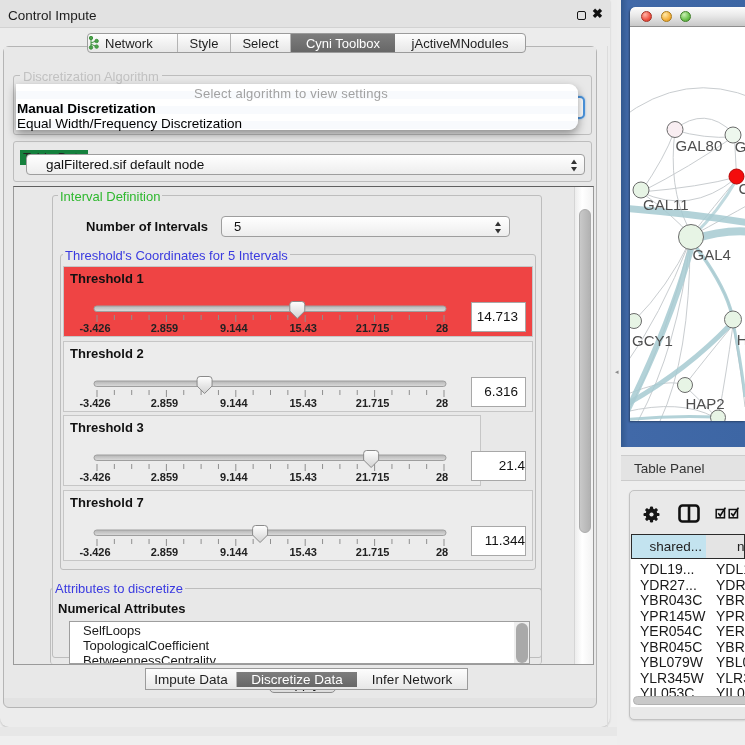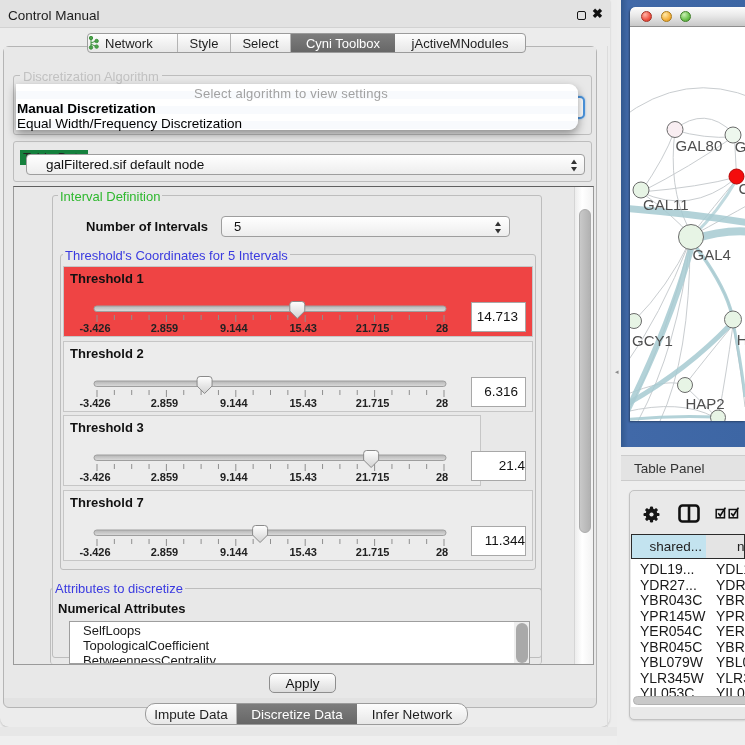--- a/index.html
+++ b/index.html
@@ -127,21 +127,21 @@
       <div class="abs" style="left:9px;top:95.0px;font-size:14px;color:#1a1a1a;white-space:nowrap;">YBL079W</div>
       <div class="abs" style="left:85px;top:95.0px;font-size:14px;color:#1a1a1a;white-space:nowrap;">YBL0</div>
       <div class="abs" style="left:9px;top:110.5px;font-size:14px;color:#1a1a1a;white-space:nowrap;">YLR345W</div>
       <div class="abs" style="left:85px;top:110.5px;font-size:14px;color:#1a1a1a;white-space:nowrap;">YLR3</div>
       <div class="abs" style="left:9px;top:126.0px;font-size:14px;color:#1a1a1a;white-space:nowrap;">YIL053C</div>
       <div class="abs" style="left:85px;top:126.0px;font-size:14px;color:#1a1a1a;white-space:nowrap;">YIL0</div>
     </div>
 <div class="abs" style="left:633px;top:696px;width:120px;height:9px;border-radius:4.5px;background:#c9c9c9;border:1px solid #b2b2b2;"></div>
 <div class="abs" style="left:0;top:0;width:610px;height:727px;background:#ececec;border-radius:0 0 9px 9px;box-shadow:0 1px 2px rgba(0,0,0,0.18);"></div>
 <div class="abs" style="left:0;top:0;width:610px;height:28px;background:#e2e2e2;border-bottom:1px solid #d2d2d2;"></div>
-<div class="abs" style="left:8px;top:8px;font-size:13.5px;color:#1c1c1c;">Control Manual</div>
+<div class="abs" style="left:8px;top:8px;font-size:13.5px;color:#1c1c1c;">Control Impute</div>
 <div class="abs" style="left:577px;top:11px;width:9px;height:9px;border:1.5px solid #151515;border-radius:2px;"></div>
 <div class="abs" style="left:592px;top:6px;font-size:13px;font-weight:bold;color:#111;">✖</div>
 <div class="abs" style="left:3px;top:46px;width:594px;height:662px;background:#e2e2e2;border:1px solid #b5b5b5;border-radius:6px;"></div>
 <div class="abs" style="left:4px;top:47px;width:592px;height:651px;background:#e8e8e8;"></div>
 <div class="abs" style="left:87px;top:33px;height:20px;display:flex;border:1px solid #9b9b9b;border-radius:4px;overflow:hidden;background:linear-gradient(#fdfdfd,#e7e7e7);font-size:13px;color:#1e1e1e;">
 <div style="width:90px;display:flex;align-items:center;justify-content:flex-start;border-right:1px solid #b4b4b4;"><svg width="12" height="14" viewBox="0 0 12 14" style="vertical-align:-2px;margin-right:5px;">
 <g stroke="#3f923f" stroke-width="1">
 <line x1="3" y1="2" x2="3" y2="11.5"></line>
             <line x1="3" y1="6.8" x2="8.6" y2="5"></line>
             <line x1="3" y1="8.2" x2="8.6" y2="10.6"></line>
@@ -346,21 +346,21 @@
 <div class="abs" style="left:53px;top:581px;font-size:13px;color:#3a3ae0;background:#e8e8e8;padding:0 2px;">Attributes to discretize</div>
 <div class="abs" style="left:58px;top:601px;font-size:13px;font-weight:bold;color:#111;">Numerical Attributes</div>
 <div class="abs" style="left:69px;top:621px;width:461px;height:43px;border:1px solid #9e9e9e;background:#fff;overflow:hidden;font-size:13px;color:#1a1a1a;">
 <div class="abs" style="left:13px;top:1px;">SelfLoops</div>
 <div class="abs" style="left:13px;top:16px;">TopologicalCoefficient</div>
 <div class="abs" style="left:13px;top:31px;">BetweennessCentrality</div>
 <div class="abs" style="left:444px;top:0;width:16px;height:43px;background:#eeeeee;"></div>
 <div class="abs" style="left:446px;top:1px;width:12px;height:40px;border-radius:6px;background:#a9a9a9;"></div>
 </div>
 <div class="abs" style="left:269px;top:673px;width:67px;height:20px;border:1px solid #8e8e8e;border-radius:5px;background:linear-gradient(#ffffff,#dcdcdc);font-size:13.5px;color:#111;text-align:center;line-height:19px;">Apply</div>
-<div class="abs" style="left:145px;top:703px;height:22px;display:flex;border:1px solid #9b9b9b;border-radius:10px;overflow:hidden;background:linear-gradient(#fdfdfd,#e7e7e7);font-size:13.5px;color:#1e1e1e;">
+<div class="abs" style="left:145px;top:668px;height:22px;display:flex;border:1px solid #9b9b9b;border-radius:0;overflow:hidden;background:linear-gradient(#fdfdfd,#e7e7e7);font-size:13.5px;color:#1e1e1e;align-items:center;">
 <div style="width:91px;display:flex;align-items:center;justify-content:center;border-right:1px solid #b4b4b4;">Impute Data</div>
 <div style="width:120px;display:flex;align-items:center;justify-content:center;background:linear-gradient(#7d7d7d,#676767);color:#fff;">Discretize Data</div>
 <div style="width:110px;display:flex;align-items:center;justify-content:center;">Infer Network</div>
 </div>
 <div class="abs" style="left:0;top:727px;width:617px;height:18px;background:#e7e7e7;"></div>
 <div class="abs" style="left:0;top:736px;width:617px;height:9px;background:#efefef;"></div>
 <div class="abs" style="left:607px;top:46px;width:1px;height:681px;background:#dcdcdc;"></div>
 <div class="abs" style="left:615px;top:368px;width:5px;height:7px;color:#8a8a8a;font-size:7px;">◂</div>
 </div>
 </body></html>

